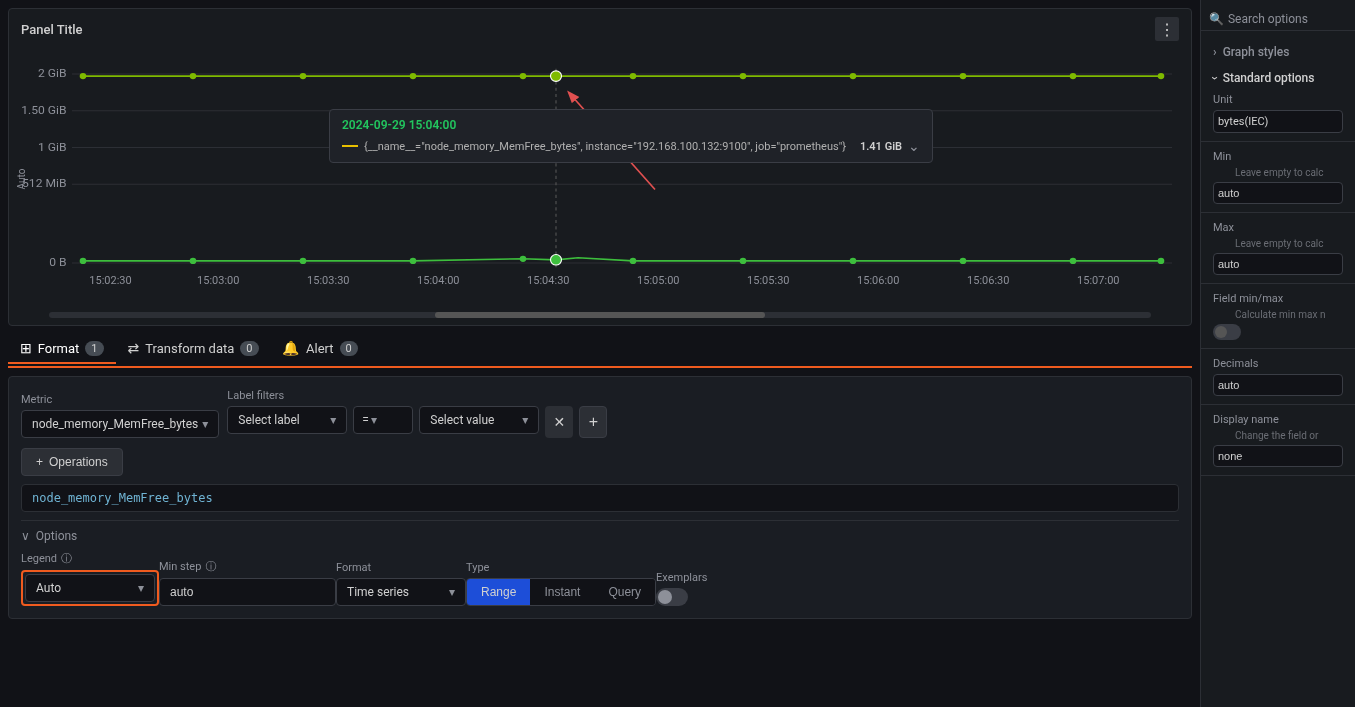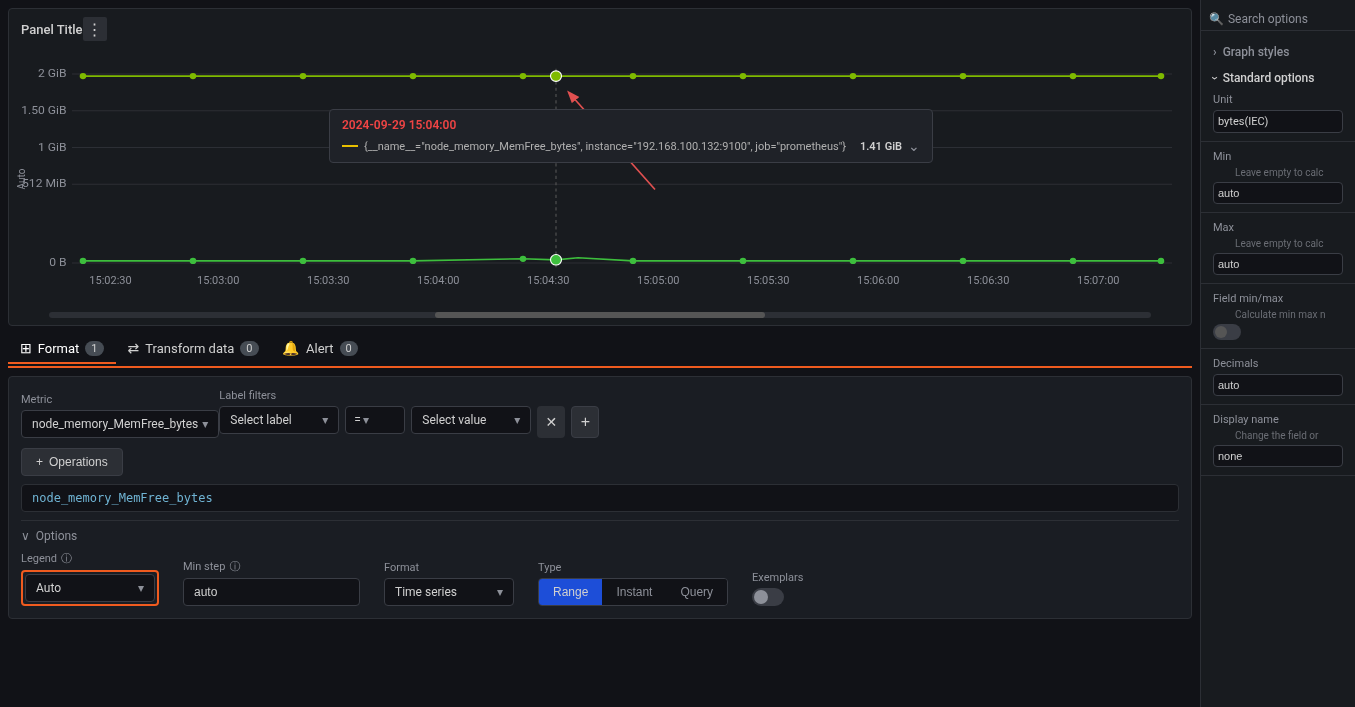--- a/index.html
+++ b/index.html
@@ -28,21 +28,21 @@
       background: #181b1f;
       border: 1px solid #2c2f35;
       border-radius: 4px;
       margin-bottom: 8px;
       position: relative;
     }
 
     .panel-header {
       display: flex;
       align-items: center;
-      justify-content: flex-start;
+      justify-content: space-between;
       padding: 8px 12px;
     }
 
     .panel-title {
       color: #d0d0d0;
       font-size: 13px;
       font-weight: 500;
     }
 
     .panel-menu-btn {
@@ -79,21 +79,21 @@
       background: #1f2228;
       border: 1px solid #3a3d45;
       border-radius: 4px;
       padding: 8px 12px;
       pointer-events: none;
       z-index: 10;
       min-width: 420px;
     }
 
     .tooltip-time {
-      color: #ef4444;
+      color: #22c55e;
       font-size: 12px;
       font-weight: 600;
       margin-bottom: 6px;
     }
 
     .tooltip-row {
       display: flex;
       align-items: center;
       gap: 6px;
       font-size: 11px;
@@ -185,21 +185,21 @@
     .query-editor {
       background: #1a1d23;
       border: 1px solid #2c2f35;
       border-radius: 4px;
       padding: 12px;
       margin-bottom: 8px;
     }
 
     .query-fields {
       display: flex;
-      gap: 0;
+      gap: 8px;
       align-items: flex-end;
       margin-bottom: 10px;
     }
 
     .field-group {
       display: flex;
       flex-direction: column;
       gap: 4px;
     }
 
@@ -310,21 +310,20 @@
       align-items: center;
       gap: 6px;
       color: #8d9099;
       font-size: 12px;
       cursor: pointer;
       margin-bottom: 8px;
     }
 
     .options-fields {
       display: flex;
-      gap: 24px;
       align-items: flex-end;
       flex-wrap: wrap;
     }
 
     .option-group {
       display: flex;
       flex-direction: column;
       gap: 4px;
     }
 

